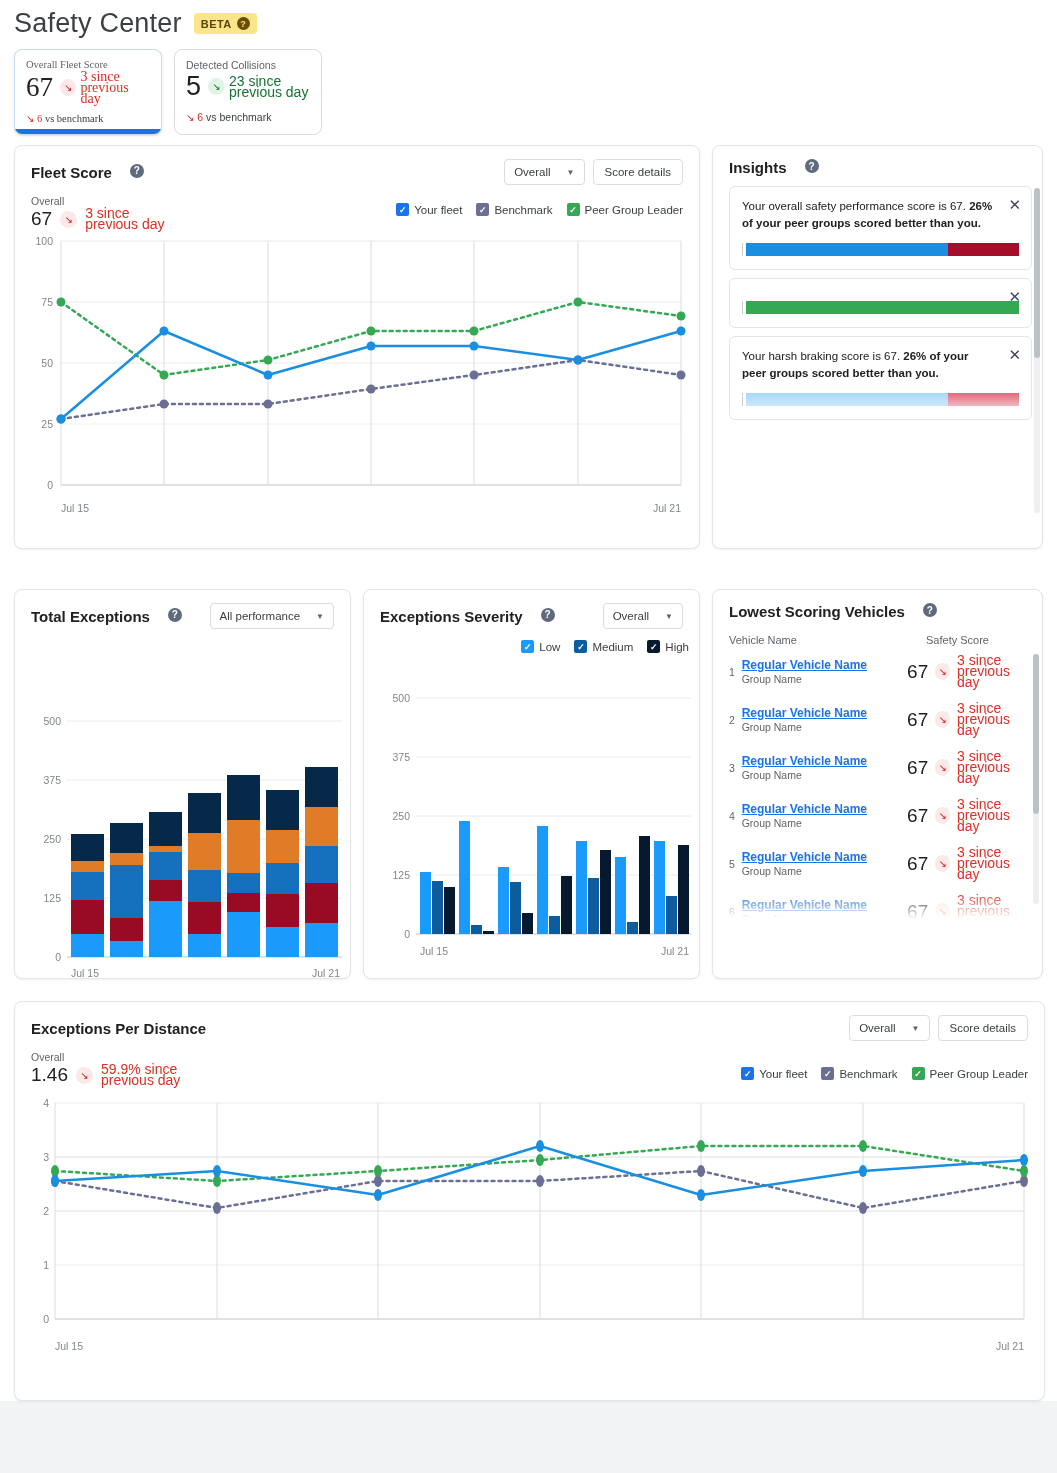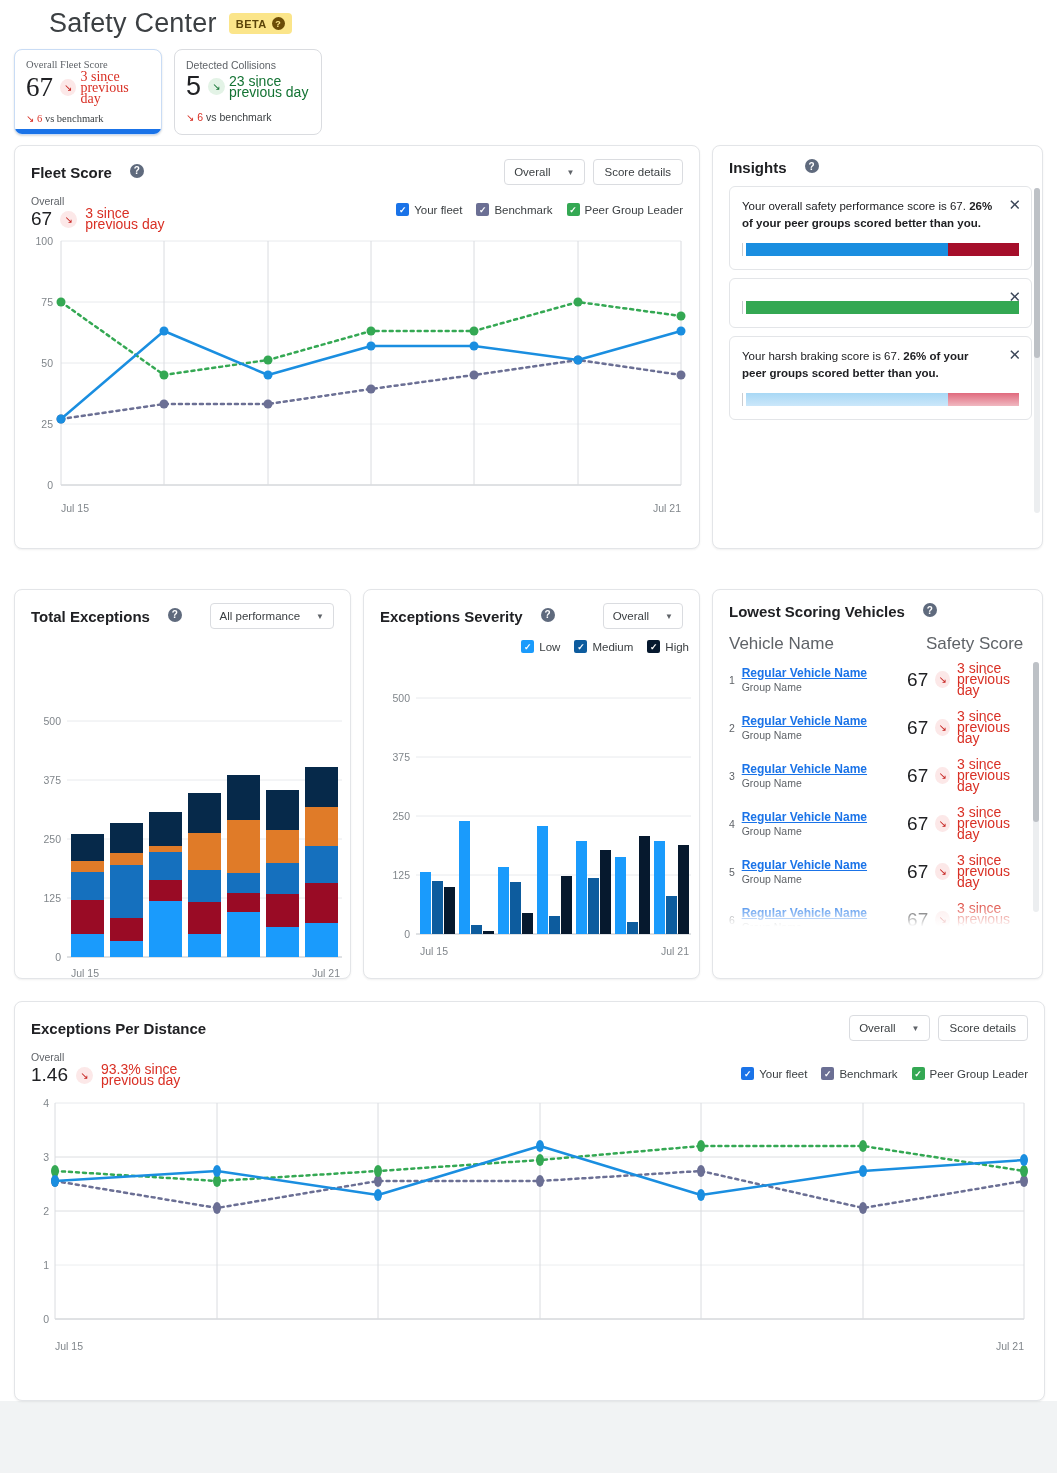--- a/index.html
+++ b/index.html
@@ -7,21 +7,21 @@
     width: 1057px; height: 1473px;
     background: #f1f3f4;
     font-family: "Liberation Sans", sans-serif;
     color: #202124;
     overflow: hidden;
   }
   .page { width: 1057px; background: #fff; position: relative; }
 
   
   .header { padding: 8px 0 0 14px; display: flex; align-items: center; gap: 12px; }
-  .title { font-size: 27px; font-weight: 400; color: #3c4043; letter-spacing: .2px; margin-left: 35px; }
+  .title { font-size: 27px; font-weight: 400; color: #3c4043; letter-spacing: .2px; }
   .beta {
     background: #fbe58a; color: #5b4409; font-size: 11px; font-weight: 700;
     padding: 4px 7px; border-radius: 4px; display: flex; align-items: center; gap: 5px;
     letter-spacing: .5px;
   }
   .beta .q { width: 13px; height: 13px; border-radius: 50%; background: #6b4c07; color: #fbe58a;
     font-size: 9px; font-weight: 700; display: flex; align-items: center; justify-content: center; }
 
   
   .cards { display: flex; gap: 12px; padding: 10px 0 0 14px; }
@@ -79,21 +79,21 @@
   .ins-txt b { font-weight:700; }
   .x { position:absolute; top:10px; right:10px; font-size:15px; color:#3c4759; line-height:1; }
   .bar-wrap { margin-top:11px; display:flex; align-items:stretch; height:13px; }
   .tick { width:1px; background:#c9ccd1; margin-right:3px; }
   .bar { display:flex; flex:1; height:13px; }
 
   .ins-scroll { position:absolute; right:2px; top:10px; width:6px; height:325px; background:#eceef0; border-radius:3px; }
   .ins-thumb { position:absolute; right:2px; top:10px; width:6px; height:170px; background:#bdc1c6; border-radius:3px; }
 
   
-  .vhead { display:flex; padding: 14px 16px 0; font-size:17px; color:#5f6368; }
+  .vhead { display:flex; padding: 14px 16px 0; font-size:11px; color:#5f6368; }
   .vh1 { width:197px; }
   .vlist { position:relative; height:280px; overflow:hidden; padding: 0 16px; }
   .vrow { display:flex; align-items:center; padding: 9px 0 6px; }
   .vnum { width:14px; font-size:10.5px; color:#5f6368; }
   .vname { width:183px; }
   .vn { font-size:12px; color:#1a73e8; font-weight:700; line-height:15px;text-decoration:underline; }
   .vg { font-size:10.5px; color:#5f6368; line-height:13px; }
   .vscore { display:flex; align-items:center; gap:7px; }
   .vsv { font-size:19px; color:#202124; }
   .fade { position:absolute; left:0; right:0; bottom:0; height:34px;
@@ -577,21 +577,21 @@
           <div class="btn">Score details</div>
         </div>
       </div>
       <div class="overall-blk" style="display:flex;justify-content:space-between;align-items:flex-end">
         <div>
           <div class="ov-lbl">Overall</div>
           <div class="ov-row">
             <div class="ov-val">1.46</div>
             <span class="tbub down">↘</span>
             <span class="tdesc neg">
-              <span>93.3% since</span><br><span>previous day</span>
+              <span>59.9% since</span><br><span>previous day</span>
             </span>
           </div>
         </div>
         <div class="legend" style="padding-bottom:6px">
           <div class="lg">
             <span class="cb" style="background:#1a73e8">✓</span>
             <span>Your fleet</span>
           </div>
           <div class="lg">
             <span class="cb" style="background:#6b6f94">✓</span>

